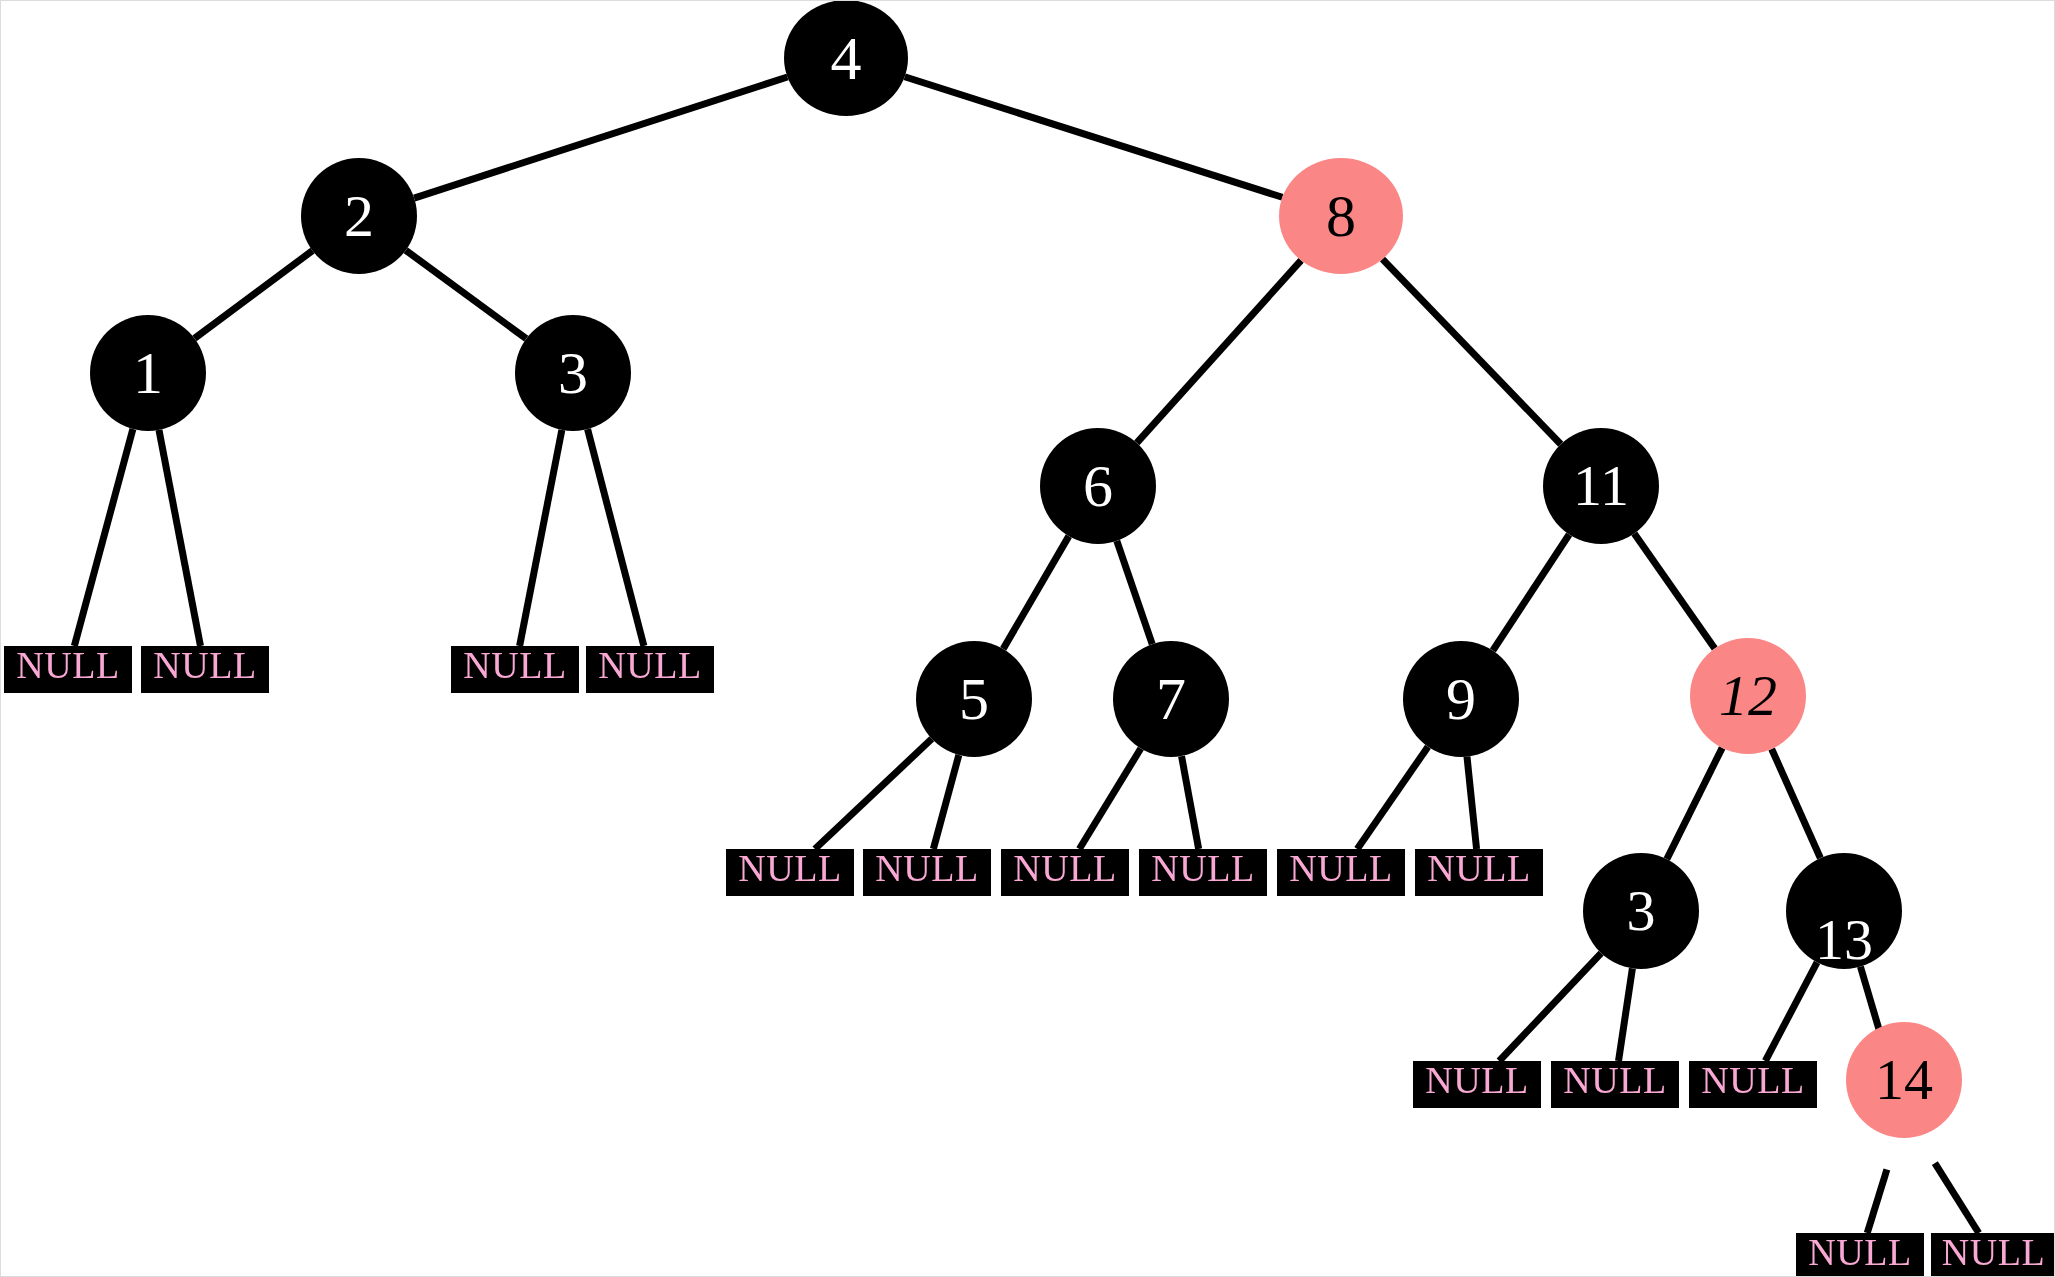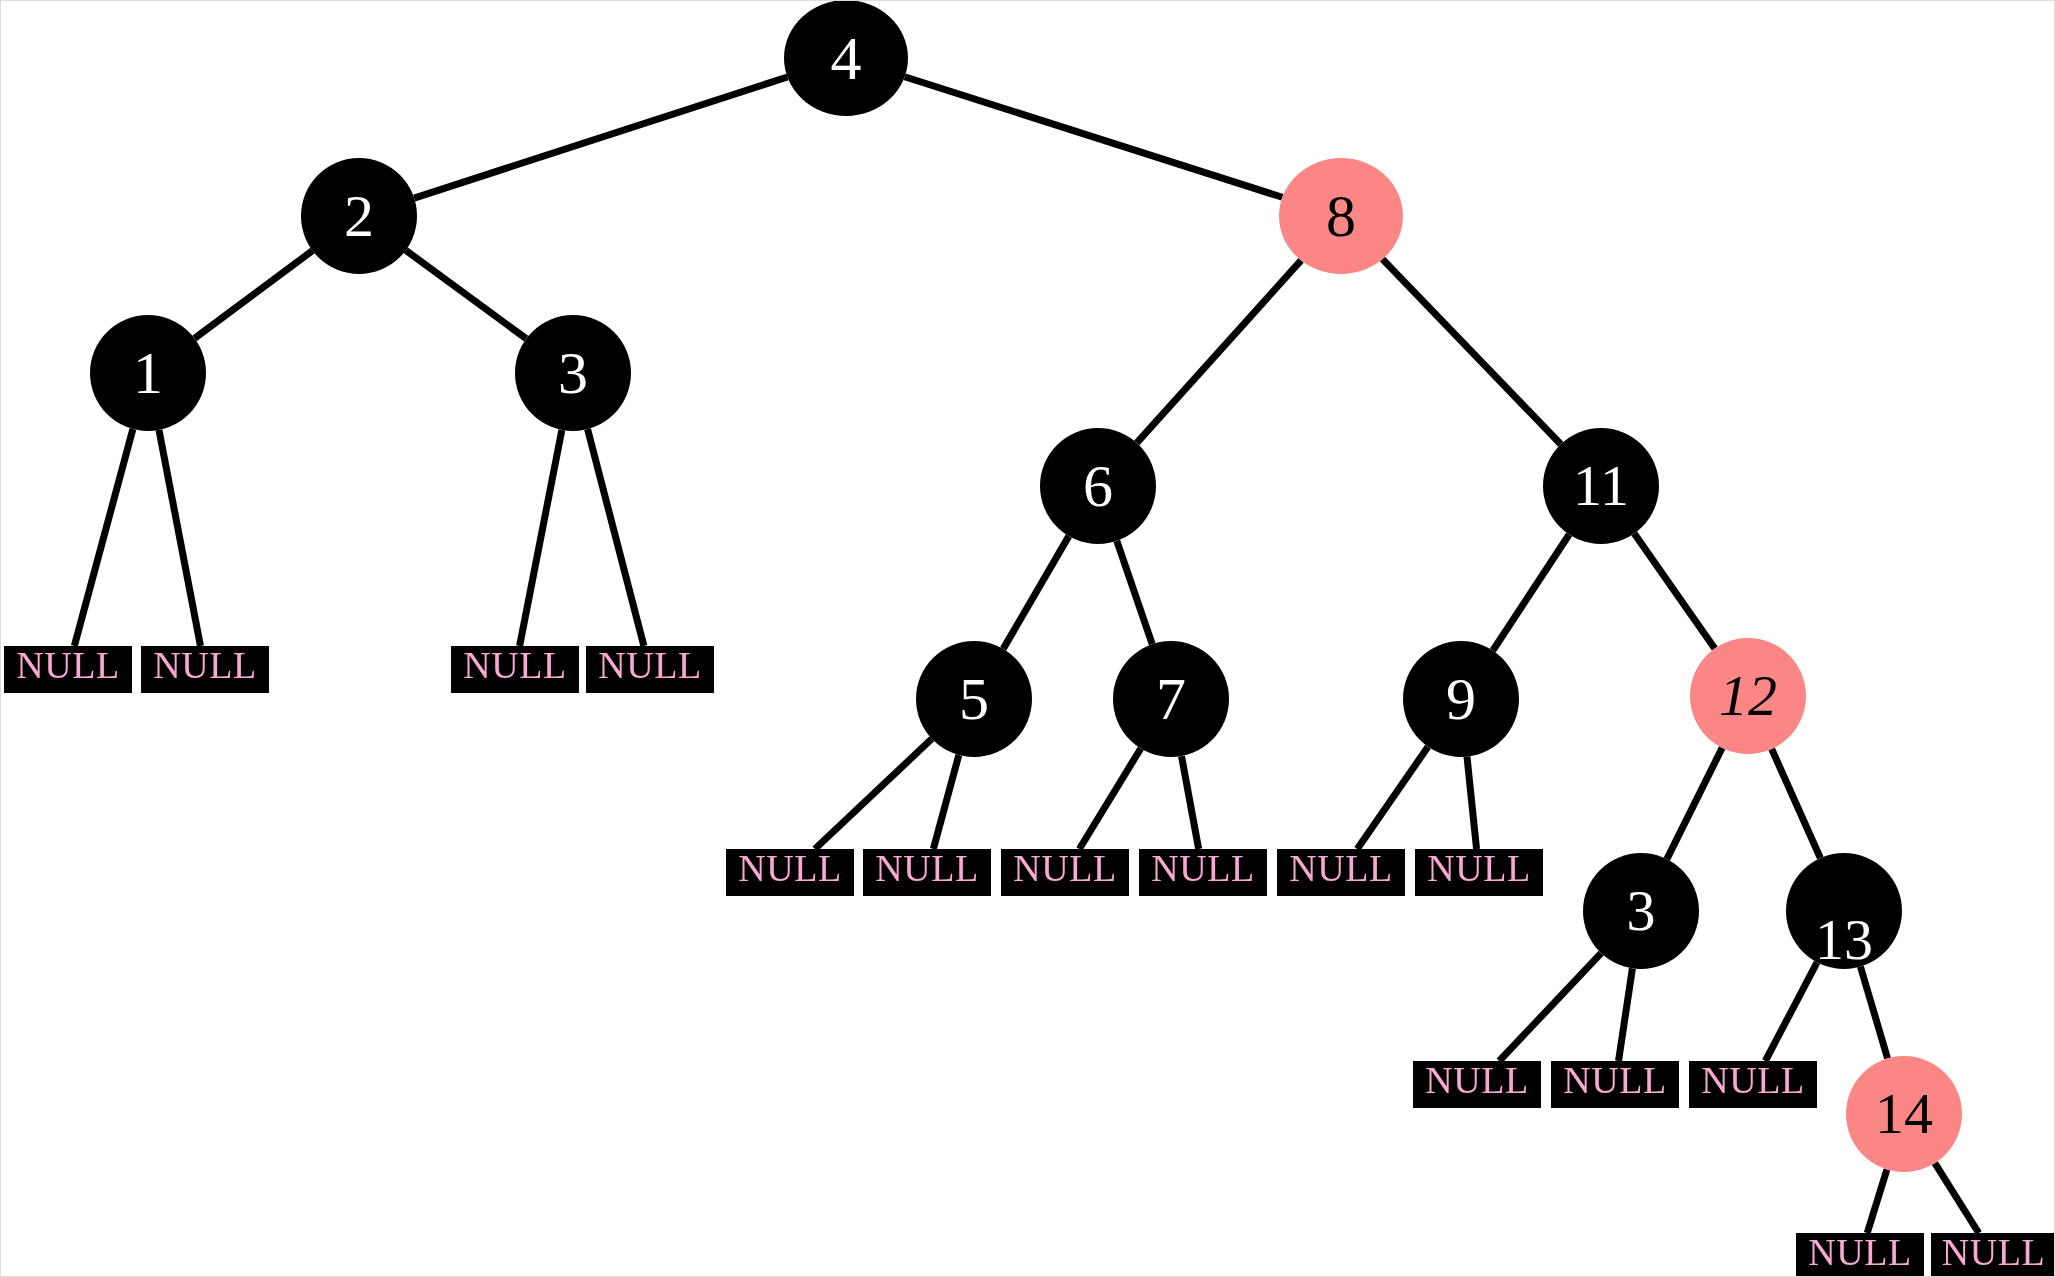--- a/index.html
+++ b/index.html
@@ -124,21 +124,21 @@
       </div>
       <div class="tree-node red" style="left: 1689px; top: 637px; width: 116px; height: 116px; font-size: 58px; font-style: italic;">
         <span>12</span>
       </div>
       <div class="tree-node black" style="left: 1582px; top: 852px; width: 116px; height: 116px; font-size: 58px;">
         <span>3</span>
       </div>
       <div class="tree-node black" style="left: 1785px; top: 852px; width: 116px; height: 116px; font-size: 58px; align-items: flex-end;">
         <span>13</span>
       </div>
-      <div class="tree-node red" style="left: 1845px; top: 1055px; width: 116px; height: 116px; font-size: 58px;">
+      <div class="tree-node red" style="left: 1845px; top: 1021px; width: 116px; height: 116px; font-size: 58px;">
         <span>14</span>
       </div>
       <div class="null-node" style="left: 3px; top: 645px; width: 128px; height: 47px; font-size: 38px;">
         <span>NULL</span>
       </div>
       <div class="null-node" style="left: 140px; top: 645px; width: 128px; height: 47px; font-size: 38px;">
         <span>NULL</span>
       </div>
       <div class="null-node" style="left: 450px; top: 645px; width: 128px; height: 47px; font-size: 38px;">
         <span>NULL</span>

